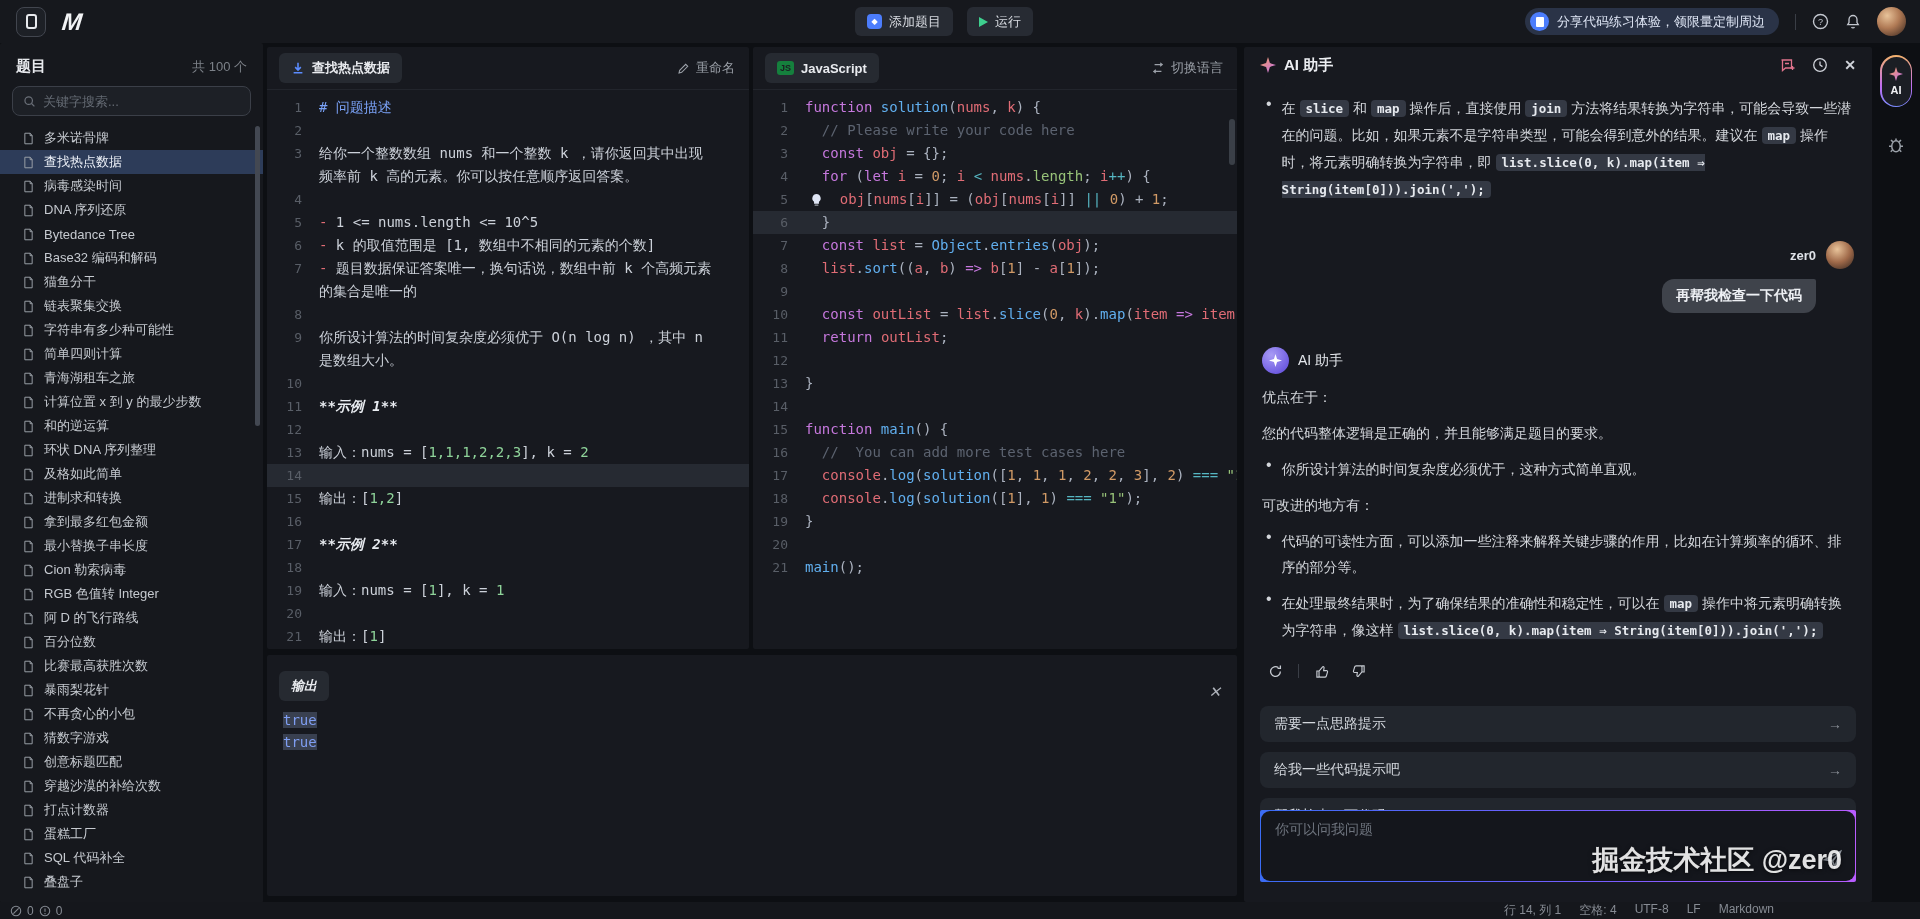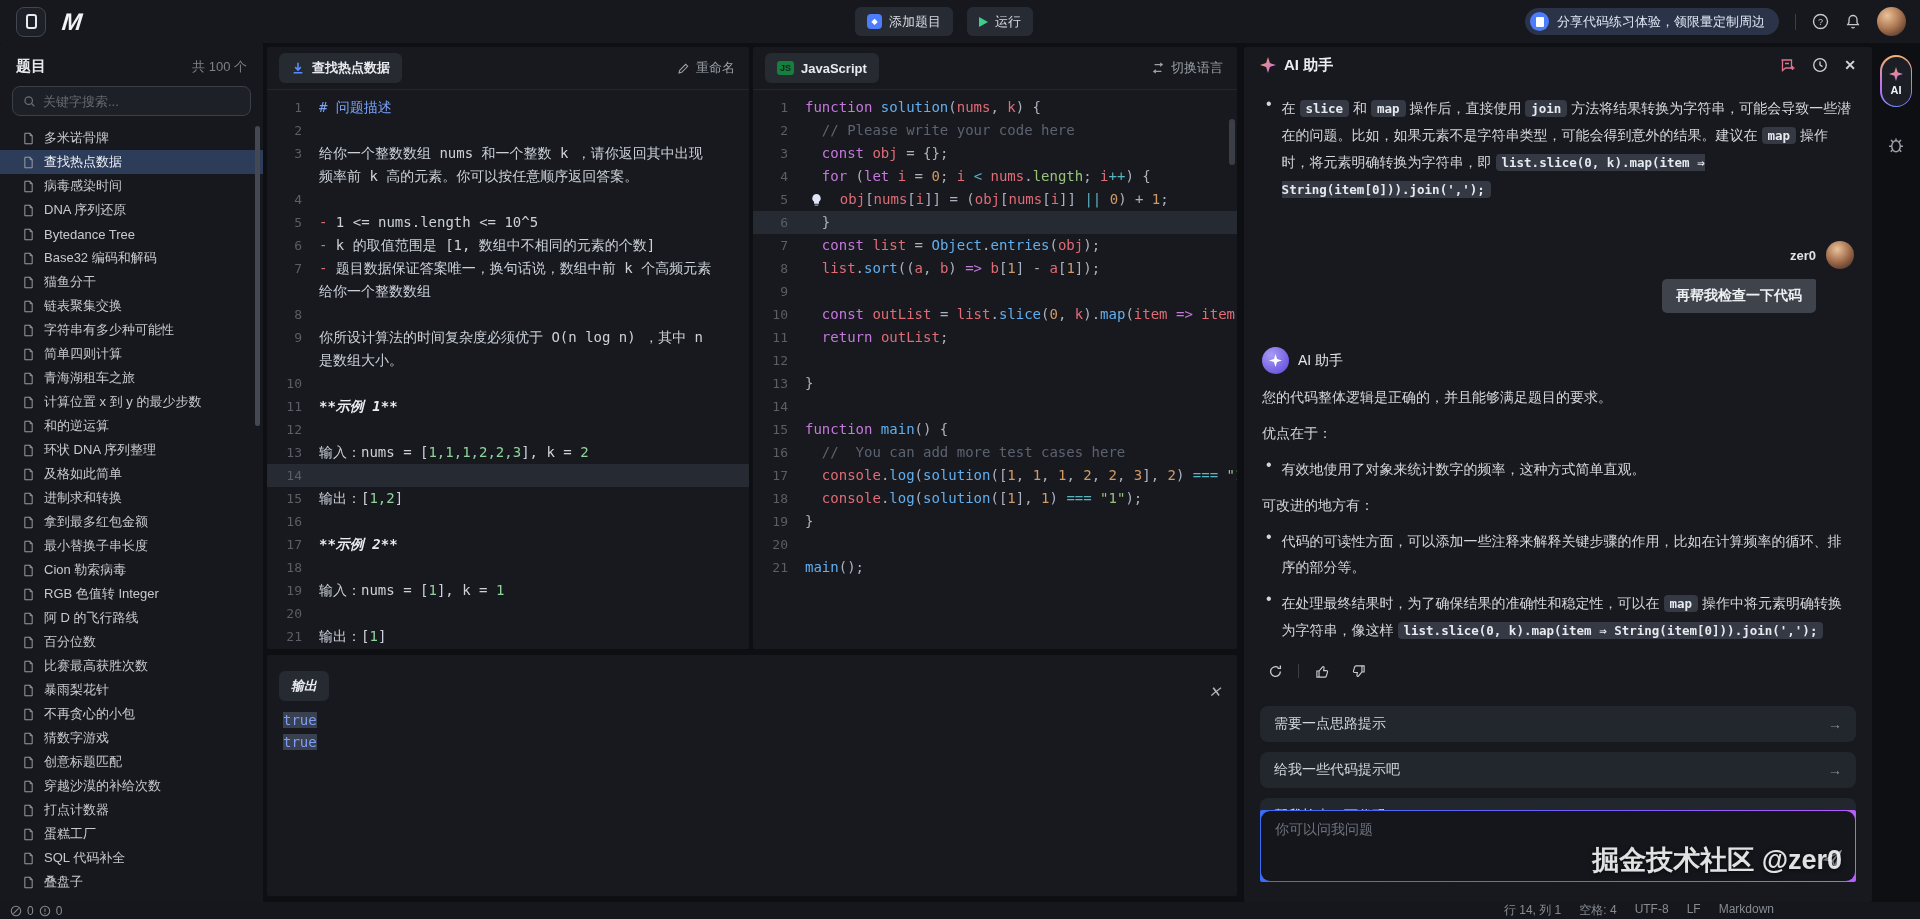--- a/index.html
+++ b/index.html
@@ -92,21 +92,21 @@
   .ai-scroll { padding:8px 18px 0 18px; }
   .ai-li { display:flex; gap:10px; margin:4px 0 10px 4px; }
   .ai-li .bullet { color:#d3d6db; }
   .ai-li-text, .ai-p { color:#d3d6db; font-size:14px; line-height:26px; }
   .ai-p { margin:10px 0; }
   .chip { font-family:"DejaVu Sans Mono", monospace; font-size:12.5px; background:#343944; color:#e6e9ee; border-radius:4px; padding:1px 6px; font-weight:bold; }
   .user-row { display:flex; justify-content:flex-end; align-items:center; gap:10px; margin-top:38px; }
   .user-name { color:#dfe2e8; font-size:13px; font-weight:bold; }
   .user-avatar { width:28px; height:28px; border-radius:50%; background:radial-gradient(circle at 40% 30%, #e8c39a 0%, #a06a4a 50%, #3a2a22 95%); cursor:pointer; }
   .user-bubble-row { display:flex; justify-content:flex-end; margin:10px 38px 0 0; }
-  .user-bubble { background:#3f434b; color:#eef0f4; font-size:14px; font-weight:bold; padding:8px 14px; border-radius:5px; border-top-right-radius:2px; }
+  .user-bubble { background:#3f434b; color:#eef0f4; font-size:14px; font-weight:bold; padding:8px 14px; border-radius:12px; border-top-right-radius:2px; }
   .ai-msg-head { display:flex; align-items:center; gap:9px; margin-top:34px; }
   .ai-avatar { width:27px; height:27px; border-radius:50%; background:radial-gradient(circle at 35% 30%, #a89bf5, #6d5ae0 75%); display:flex; align-items:center; justify-content:center; }
   .ai-msg-name { color:#e4e7ec; font-size:14px; }
   .ai-actions { display:flex; align-items:center; gap:10px; margin-top:14px; }
   .act-btn { width:26px; height:26px; border-radius:5px; display:flex; align-items:center; justify-content:center; cursor:pointer; color:#c7cbd2; }
   .act-div { width:1px; height:14px; background:#3a3e46; }
   .sugg { margin:10px 16px 0 16px; height:36px; background:#22262d; border-radius:8px; display:flex; align-items:center; padding:0 14px; color:#d3d7dd; font-size:14px; cursor:pointer; }
   .sugg:first-of-type { margin-top:22px; }
   .sugg .arr { margin-left:auto; color:#8b9098; }
   .ai-input-wrap { position:absolute; left:16px; right:16px; bottom:20px; border-radius:2px; padding:1px;
@@ -497,21 +497,21 @@
   </div>
   <div class="ed-body" id="desc-lines">
       <div class="ed-row"><span class="ln">1</span><span class="lntext"><span class="tk-head"># 问题描述</span></span></div>
       <div class="ed-row"><span class="ln">2</span><span class="lntext"></span></div>
       <div class="ed-row"><span class="ln">3</span><span class="lntext"><span class="tk-p">给你一个整数数组 nums 和一个整数 k ，请你返回其中出现</span></span></div>
       <div class="ed-row"><span class="ln"></span><span class="lntext"><span class="tk-p">频率前 k 高的元素。你可以按任意顺序返回答案。</span></span></div>
       <div class="ed-row"><span class="ln">4</span><span class="lntext"></span></div>
       <div class="ed-row"><span class="ln">5</span><span class="lntext"><span class="tk-dash">- </span><span class="tk-p">1 &lt;= nums.length &lt;= 10^5</span></span></div>
       <div class="ed-row"><span class="ln">6</span><span class="lntext"><span class="tk-dash">- </span><span class="tk-p">k 的取值范围是 [1, 数组中不相同的元素的个数]</span></span></div>
       <div class="ed-row"><span class="ln">7</span><span class="lntext"><span class="tk-dash">- </span><span class="tk-p">题目数据保证答案唯一，换句话说，数组中前 k 个高频元素</span></span></div>
-      <div class="ed-row"><span class="ln"></span><span class="lntext"><span class="tk-p">给你一个整数数组</span></span></div>
+      <div class="ed-row"><span class="ln"></span><span class="lntext"><span class="tk-p">的集合是唯一的</span></span></div>
       <div class="ed-row"><span class="ln">8</span><span class="lntext"></span></div>
       <div class="ed-row"><span class="ln">9</span><span class="lntext"><span class="tk-p">你所设计算法的时间复杂度必须优于 O(n log n) ，其中 n</span></span></div>
       <div class="ed-row"><span class="ln"></span><span class="lntext"><span class="tk-p">是数组大小。</span></span></div>
       <div class="ed-row"><span class="ln">10</span><span class="lntext"></span></div>
       <div class="ed-row"><span class="ln">11</span><span class="lntext"><span class="tk-bold">**示例 1**</span></span></div>
       <div class="ed-row"><span class="ln">12</span><span class="lntext"></span></div>
       <div class="ed-row"><span class="ln">13</span><span class="lntext"><span class="tk-p">输入：nums = [</span><span class="tk-grn">1,1,1,2,2,3</span><span class="tk-p">], k = </span><span class="tk-grn">2</span></span></div>
       <div class="ed-row active"><span class="ln">14</span><span class="lntext"></span></div>
       <div class="ed-row"><span class="ln">15</span><span class="lntext"><span class="tk-p">输出：[</span><span class="tk-grn">1,2</span><span class="tk-p">]</span></span></div>
       <div class="ed-row"><span class="ln">16</span><span class="lntext"></span></div>
@@ -622,25 +622,25 @@
     </div>
     <div class="ai-msg-head">
       <span class="ai-avatar">
         <svg width="13" height="13" viewBox="0 0 16 16">
             <path d="M8 0l1.9 6.1L16 8l-6.1 1.9L8 16l-1.9-6.1L0 8l6.1-1.9z" fill="#fff"></path>
           </svg>
       </span>
       <span class="ai-msg-name">AI 助手</span>
     </div>
     <div id="ai-review">
+        <div class="ai-p"><span class="atext">优点在于：</span></div>
         <div class="ai-p"><span class="atext">您的代码整体逻辑是正确的，并且能够满足题目的要求。</span></div>
-        <div class="ai-p"><span class="atext">优点在于：</span></div>
         <div class="ai-li">
           <span class="bullet">•</span>
-          <span class="ai-li-text"><span class="atext">有效地使用了对象来统计数字的频率，这种方式简单直观。</span></span>
+          <span class="ai-li-text"><span class="atext">你所设计算法的时间复杂度必须优于，这种方式简单直观。</span></span>
         </div>
         <div class="ai-p"><span class="atext">可改进的地方有：</span></div>
         <div class="ai-li">
           <span class="bullet">•</span>
           <span class="ai-li-text"><span class="atext">代码的可读性方面，可以添加一些注释来解释关键步骤的作用，比如在计算频率的循环、排序的部分等。</span></span>
         </div>
         <div class="ai-li">
           <span class="bullet">•</span>
           <span class="ai-li-text"><span class="atext">在处理最终结果时，为了确保结果的准确性和稳定性，可以在 </span><span class="chip">map</span><span class="atext"> 操作中将元素明确转换为字符串，像这样 </span><span class="chip">list.slice(0, k).map(item ⇒ String(item[0])).join(',');</span></span>
         </div>

